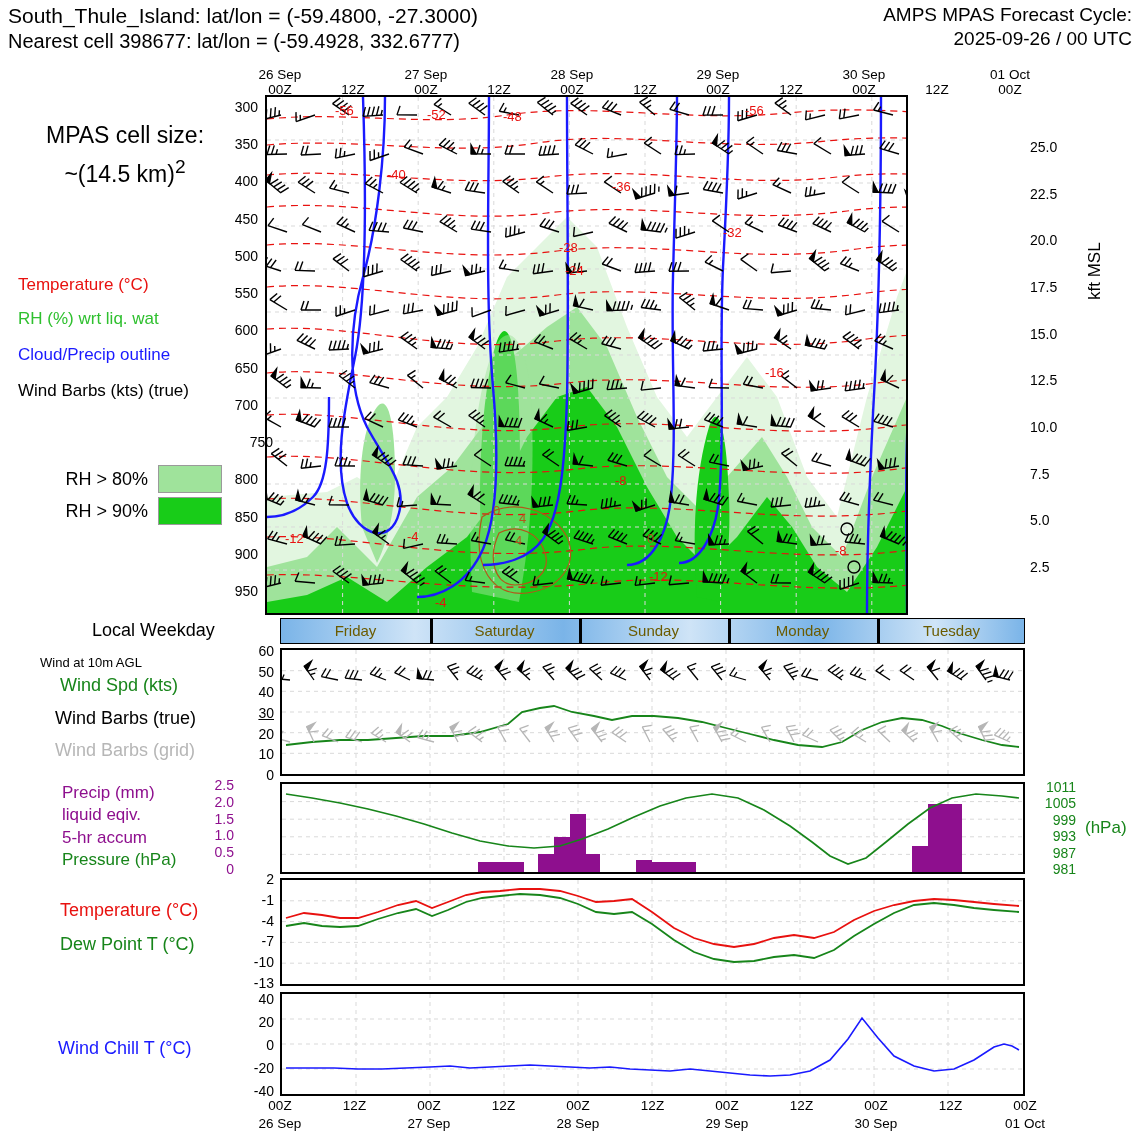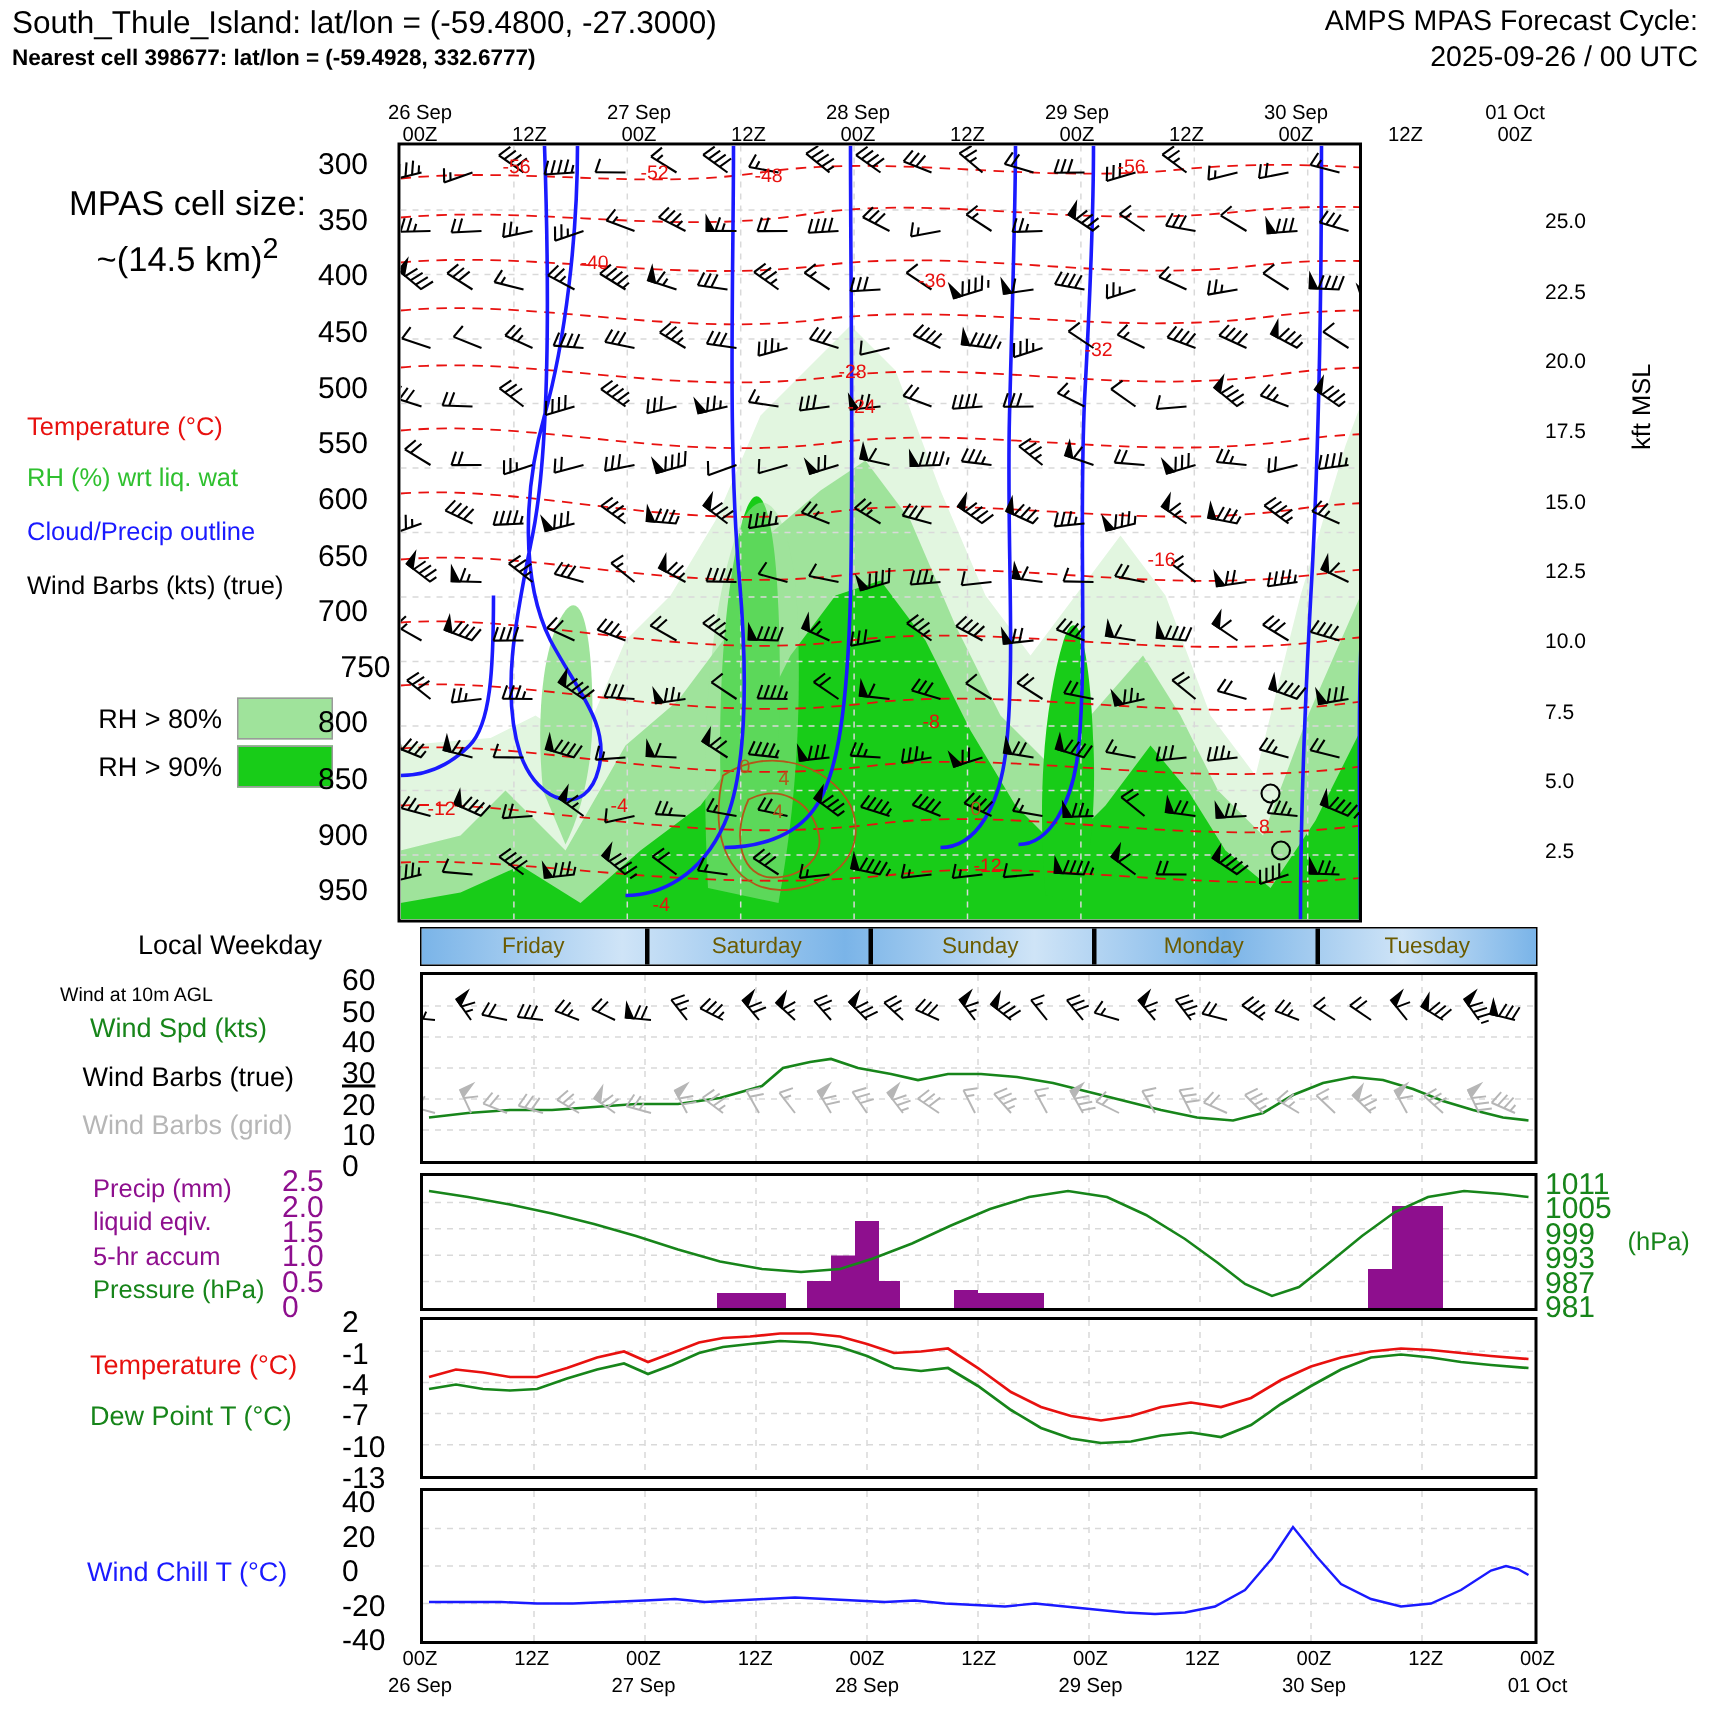--- a/index.html
+++ b/index.html
@@ -1,20 +1,20 @@
 <!DOCTYPE html>
 <html><head>
 <meta charset="utf-8">
 <style>
   html,body{margin:0;padding:0;}
   body{width:1140px;height:1140px;background:#fff;font-family:"Liberation Sans",sans-serif;color:#000;position:relative;overflow:hidden;}
   .abs{position:absolute;}
   
   #hdr-left-title{left:8px;top:4px;font-size:21px;}
-  #hdr-left-sub{left:8px;top:30px;font-size:15px;font-weight:bold;}
+  #hdr-left-sub{left:8px;top:30px;font-size:20px;}
   #hdr-right-title{right:8px;top:4px;font-size:19px;text-align:right;width:420px;}
   #hdr-right-sub{right:8px;top:28px;font-size:19px;text-align:right;width:420px;}
   
   #mpas-cell{left:20px;top:118px;font-size:23px;width:210px;text-align:center;line-height:1.5;}
   .legend-txt{font-size:17px;}
   #lg-temp{left:18px;top:275px;color:#e8110f;}
   #lg-rh{left:18px;top:309px;color:#2fc02f;}
   #lg-cloud{left:18px;top:345px;color:#1a1aff;}
   #lg-barb{left:18px;top:381px;color:#000;}
   .rhbox{width:62px;height:26px;border:1px solid #9a9a9a;}
@@ -33,21 +33,21 @@
   #lbl-chill{left:58px;top:1038px;font-size:18px;color:#1a1aff;}
   
   .panel{position:absolute;border:2px solid #000;background:#fff;box-sizing:border-box;}
   #p-main{left:265px;top:95px;width:643px;height:520px;}
   #p-wind{left:280px;top:648px;width:745px;height:128px;}
   #p-precip{left:280px;top:782px;width:745px;height:92px;}
   #p-temp{left:280px;top:878px;width:745px;height:108px;}
   #p-chill{left:280px;top:992px;width:745px;height:104px;}
   .inner{position:absolute;inset:0;overflow:hidden;}
   
-  .ytick{position:absolute;font-size:20px;width:46px;}
+  .ytick{position:absolute;font-size:14px;text-align:right;width:46px;}
   .xtk{position:absolute;font-size:13.5px;text-align:center;width:60px;}
   .toptk{position:absolute;font-size:13.5px;text-align:center;width:62px;}
   #kft{position:absolute;left:1085px;top:300px;font-size:17px;transform:rotate(-90deg);transform-origin:left top;white-space:nowrap;}
   .kfttick{position:absolute;font-size:14px;left:1030px;}
   
   #dayband{position:absolute;left:280px;top:618px;width:745px;height:26px;border:1px solid #000;box-sizing:border-box;
      background:linear-gradient(90deg,#7ab4e8 0%, #cfe4f7 18%, #7ab4e8 38%, #cfe4f7 55%, #7ab4e8 72%, #cfe4f7 88%, #7ab4e8 100%);}
   .dayname{position:absolute;top:3px;font-size:15px;color:#6b5b00;text-align:center;width:140px;}
   .daysep{position:absolute;top:0;width:3px;height:24px;background:#000;}
   

